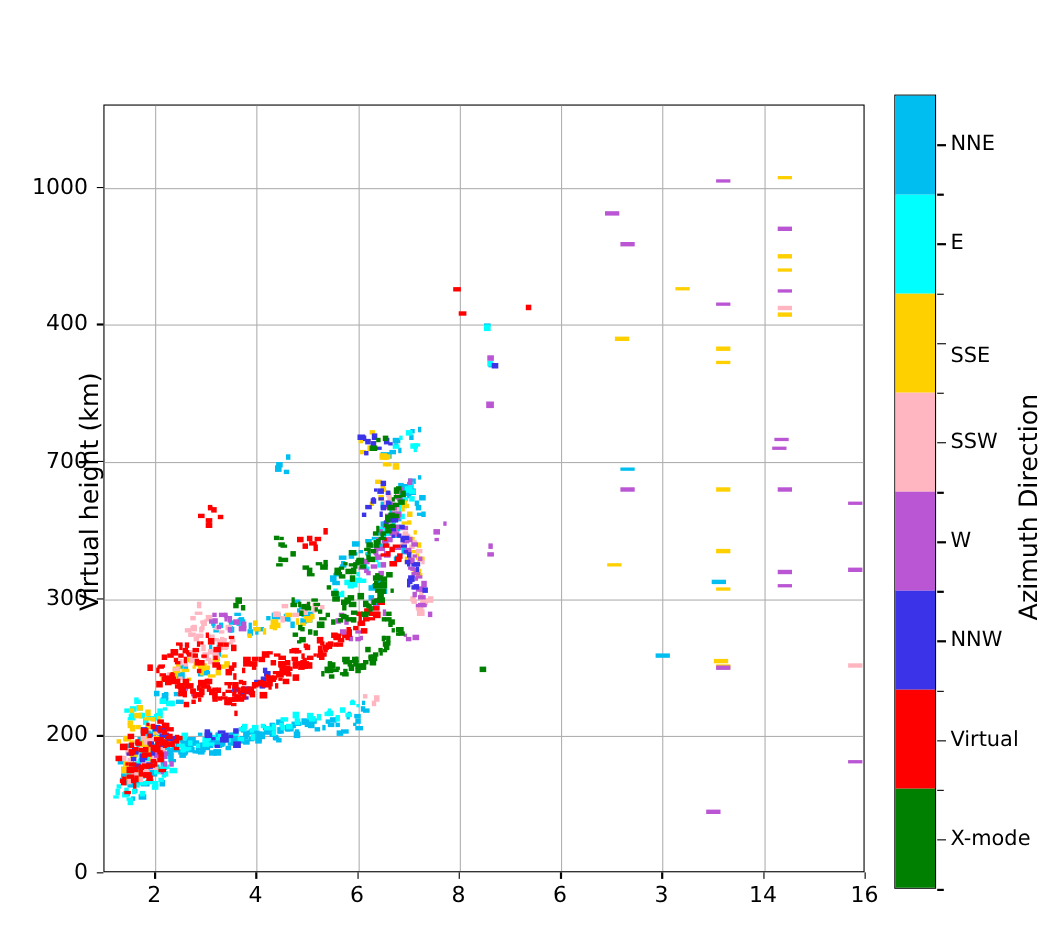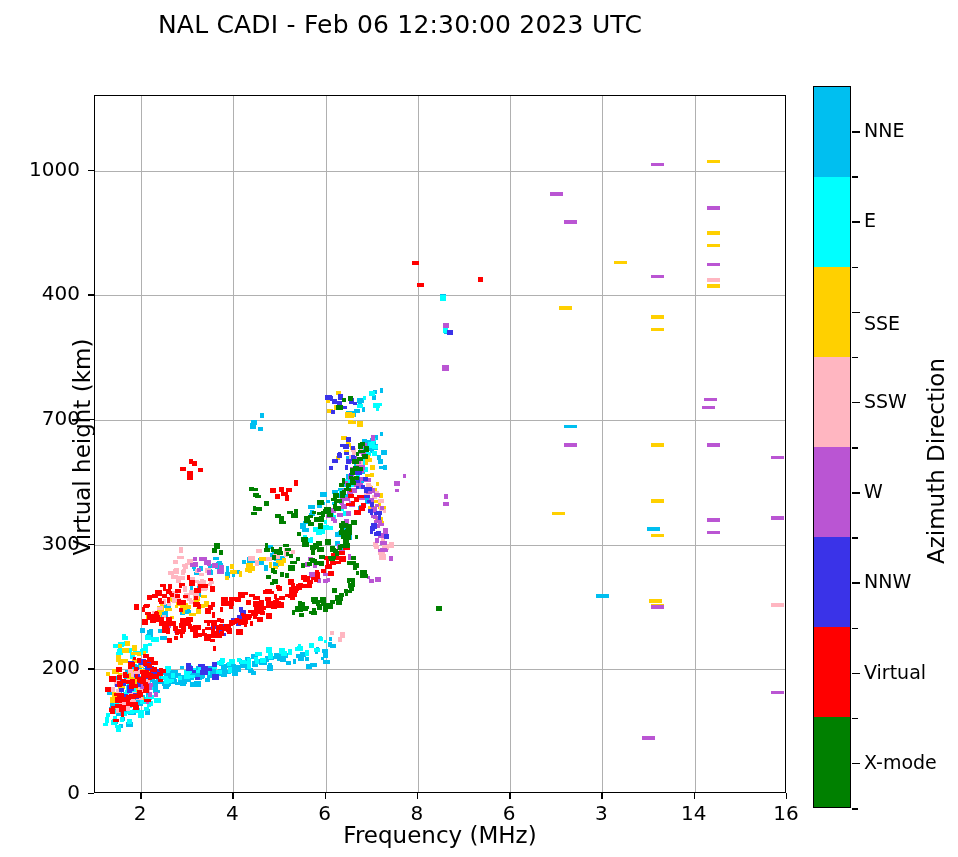--- a/index.html
+++ b/index.html
@@ -49,21 +49,20 @@
   .cbtitle{
     position:absolute;left:686px;top:448px;width:500px;text-align:center;
     font-size:23px;color:#000;transform:rotate(-90deg);transform-origin:center;
   }
 </style>
 </head>
 <body>
 
 <div id="root">
 
-  <div class="title">NAL CADI - Feb 06 12:30:00 2023 UTC</div>
 
   <div class="axes" id="axes">
       <div class="gridline v" style="left: 46.1333px;"></div>
       <div class="gridline v" style="left: 138.4px;"></div>
       <div class="gridline v" style="left: 230.667px;"></div>
       <div class="gridline v" style="left: 322.933px;"></div>
       <div class="gridline v" style="left: 415.2px;"></div>
       <div class="gridline v" style="left: 507.467px;"></div>
       <div class="gridline v" style="left: 599.733px;"></div>
       <div class="gridline h" style="top: 573.357px;"></div>
@@ -1590,21 +1589,20 @@
       <div class="tick y" style="top: 543.714px;"></div>
       <div class="ytlabel" style="top: 530.714px;">300</div>
       <div class="tick y" style="top: 419.071px;"></div>
       <div class="ytlabel" style="top: 406.071px;">700</div>
       <div class="tick y" style="top: 294.429px;"></div>
       <div class="ytlabel" style="top: 281.429px;">400</div>
       <div class="tick y" style="top: 169.786px;"></div>
       <div class="ytlabel" style="top: 156.786px;">1000</div>
     </div>
 
-  <div class="xlabel">Frequency (MHz)</div>
   <div class="ylabel">Virtual height (km)</div>
 
   <div class="cbar" id="cbar">
       <div class="cseg" style="background: rgb(0, 191, 240);"></div>
       <div class="cseg" style="background: rgb(0, 255, 255);"></div>
       <div class="cseg" style="background: rgb(255, 208, 0);"></div>
       <div class="cseg" style="background: rgb(255, 182, 193);"></div>
       <div class="cseg" style="background: rgb(186, 85, 211);"></div>
       <div class="cseg" style="background: rgb(58, 51, 232);"></div>
       <div class="cseg" style="background: rgb(255, 0, 0);"></div>

